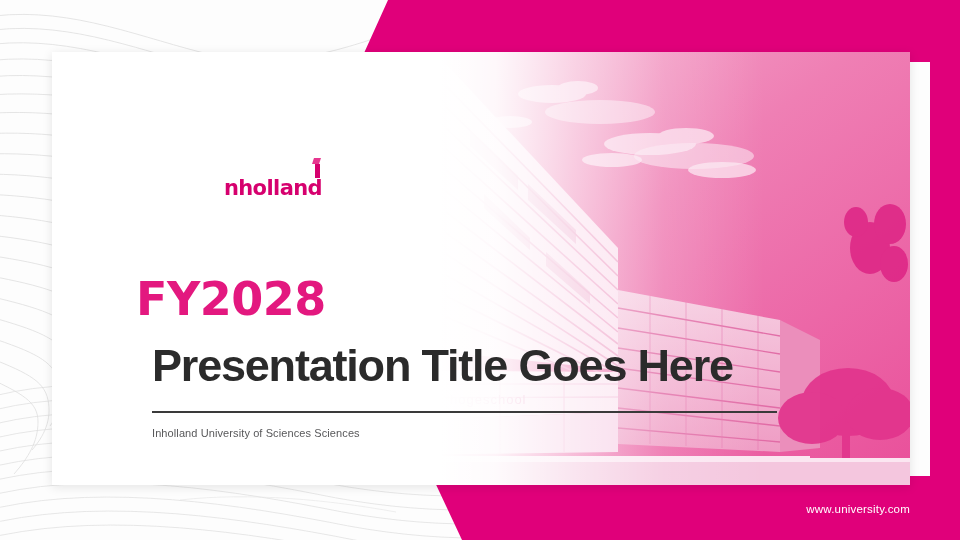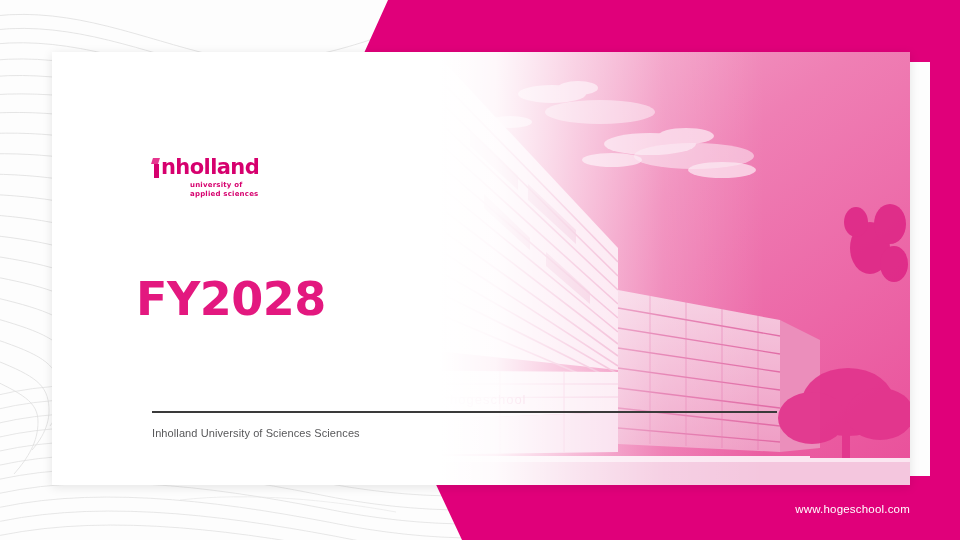--- a/index.html
+++ b/index.html
@@ -88,20 +88,21 @@
   }
   .logo-word {
     font-family: "DejaVu Sans", sans-serif;
     font-weight: 700;
     font-size: 21px;
     letter-spacing: -0.6px;
     color: #d6006e;
     line-height: 1;
     display: flex;
     align-items: flex-end;
+    flex-direction: column;
   }
   .logo-i {
     position: relative;
     display: inline-block;
     width: 9px;
     height: 21px;
   }
   .logo-i-stem {
     position: absolute;
     left: 2px;
@@ -388,30 +389,27 @@
     </div>
 
     <div class="logo">
       <div class="logo-word">
         <span class="logo-i">
           <span class="logo-i-dot"></span>
           <span class="logo-i-stem"></span>
         </span>
         <span>nholland</span>
       </div>
-      <div class="logo-sub">
-        <div>university of</div>
-        <div>applied sciences</div>
-      </div>
     </div>
 
     <div class="fy">FY2028</div>
 
+    <div class="main-title">Presentation Title Goes Here</div>
 
     <div class="divider"></div>
 
     <div class="subtitle">Inholland University of Sciences Sciences</div>
 
   </div>
 
-  <div class="footer-url">www.hogeschool.com</div>
+  <div class="footer-url">www.university.com</div>
 
 </div>
 
 </body></html>

